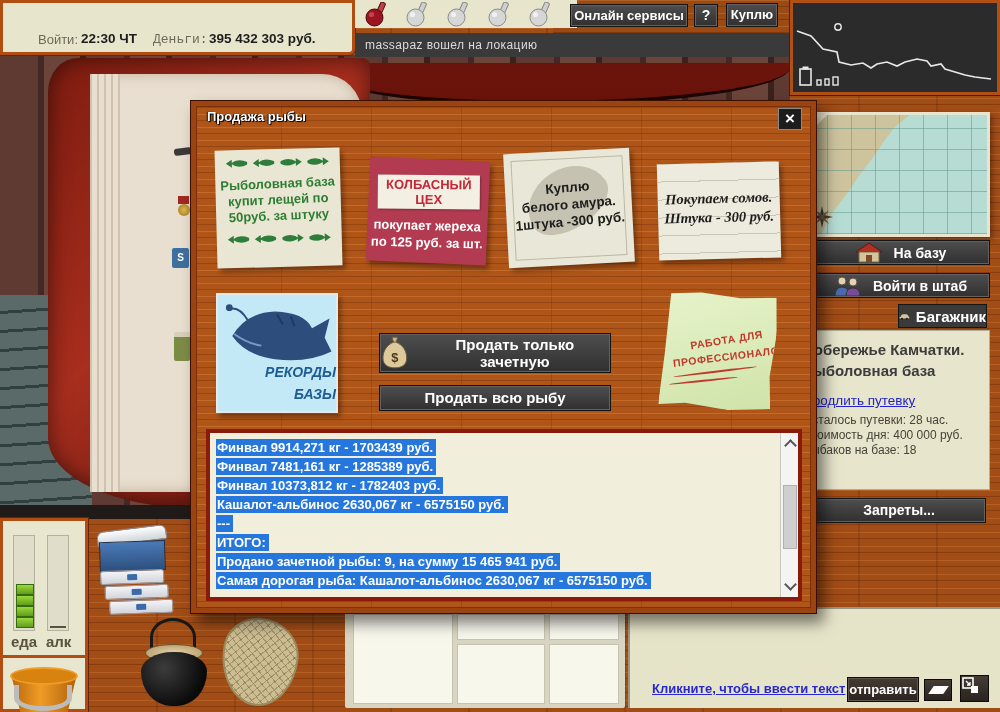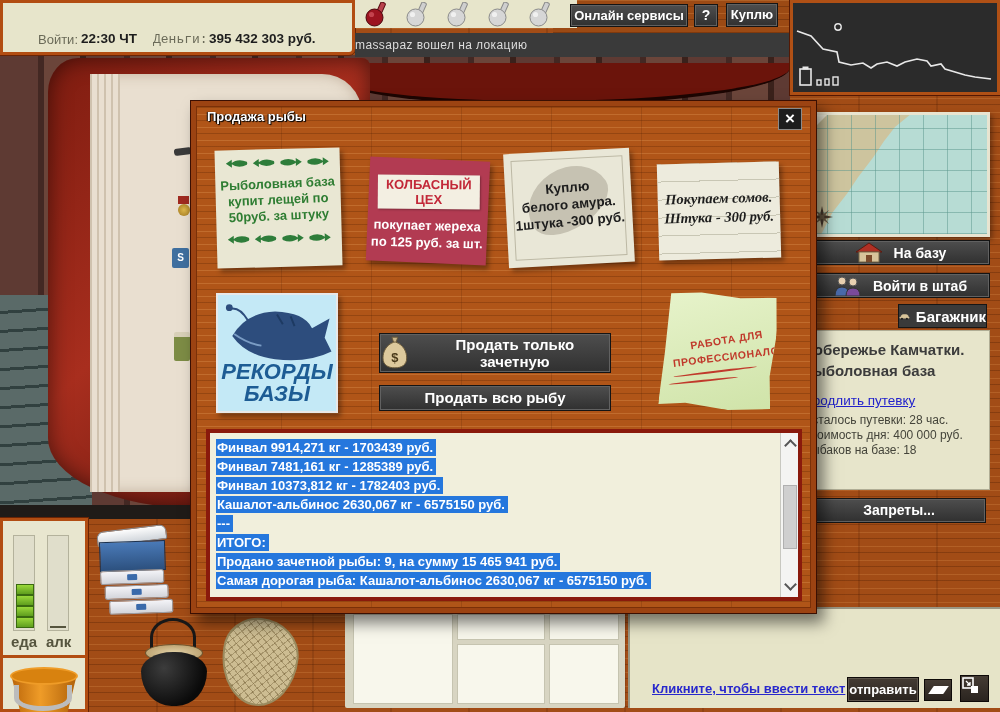--- a/index.html
+++ b/index.html
@@ -43,21 +43,21 @@
   .topwood{left:553px;top:0;width:237px;height:33px;z-index:9;
     background-color:#9c4a14;
     background-image:repeating-linear-gradient(180deg, rgba(255,185,110,.2) 0 1px, transparent 1px 6px, rgba(60,20,0,.3) 6px 7px, transparent 7px 13px);}
   .flaskbar{left:355px;top:0;width:222px;height:28px;background:#e7e5cb;z-index:10;display:flex;align-items:center;padding-left:8px;box-sizing:border-box;gap:14px;}
   .dbtn{background:linear-gradient(#4e4e4e,#303030);border:1px solid #141414;box-shadow:inset 0 0 0 1px #616161;color:#fff;font-weight:bold;text-align:center;cursor:pointer;box-sizing:border-box;}
   .btn-online{left:570px;top:4px;width:118px;height:23px;z-index:11;font-size:13px;line-height:21px;}
   .btn-help{left:694px;top:4px;width:24px;height:23px;z-index:11;font-size:14px;line-height:21px;}
   .btn-menu{left:726px;top:3px;width:52px;height:24px;z-index:11;font-size:13px;line-height:22px;}
 
   
-  .chatbar{left:355px;top:33px;width:435px;height:24px;background:#3a3a3a;z-index:10;color:#dcdcdc;font-size:12px;line-height:24px;box-sizing:border-box;letter-spacing:.4px;}
+  .chatbar{left:355px;top:33px;width:435px;height:24px;background:#3a3a3a;z-index:10;color:#dcdcdc;font-size:12px;line-height:24px;padding-left:10px;box-sizing:border-box;letter-spacing:.4px;}
 
   
   .finder{left:790px;top:0;width:210px;height:95px;background:#2b2b2b;z-index:10;border:3px solid #b05015;outline:1px solid #541803;box-sizing:border-box;}
 
   
   .map{left:800px;top:112px;width:190px;height:125px;z-index:5;background:#b7dcd4;border:3px solid #e8e4d0;box-shadow:2px 3px 6px rgba(0,0,0,.4);box-sizing:border-box;}
   .map-land{position:absolute;inset:0;background:#cdc49e;
     clip-path:polygon(0 0,58% 0,50% 10%,44% 22%,38% 36%,30% 52%,24% 66%,16% 82%,10% 100%,0 100%);}
   .map-grid{position:absolute;inset:0;
     background-image:repeating-linear-gradient(0deg, rgba(90,150,140,.5) 0 1px, transparent 1px 21px),
@@ -136,21 +136,21 @@
   .card3{left:315px;top:50px;width:126px;height:114px;background:#e9e7d7;transform:rotate(-3deg);}
   .card3-inner{position:absolute;inset:7px;border:1px solid #bcb8a4;}
   .card3-fish{position:absolute;left:18px;top:18px;width:86px;height:60px;background:#c6c2b2;border-radius:50% 50% 50% 50%/60% 60% 40% 40%;transform:rotate(-30deg);}
   .card3-fish::before{content:"";position:absolute;left:-16px;top:14px;border:16px solid transparent;border-right:24px solid #c6c2b2;}
   .card3-text{position:absolute;left:0;right:0;top:28px;text-align:center;font-size:13.5px;font-weight:bold;color:#1d1d1d;line-height:17px;transform:rotate(-2deg);}
   .card4{left:467px;top:62px;width:122px;height:96px;background:#edebdd;transform:rotate(-1.5deg);
     background-image:repeating-linear-gradient(180deg, transparent 0 17px, #c8c6b4 17px 18px);}
   .card4-text{margin-top:26px;text-align:center;font-family:"Liberation Serif",serif;font-style:italic;font-weight:bold;font-size:14.5px;color:#1d1d1d;line-height:19px;}
 
   .records{position:absolute;left:25px;top:192px;width:122px;height:120px;background:#c4e9f6;border:2px solid #e8e8e8;box-shadow:3px 4px 5px rgba(0,0,0,.35);cursor:pointer;box-sizing:border-box;}
-  .records-text{position:absolute;left:0;right:0;bottom:6px;text-align:center;font-size:22px;font-weight:bold;font-style:italic;color:#1d5c94;line-height:22px;}
+  .records-text{position:absolute;left:0;right:0;bottom:6px;text-align:right;font-size:14px;font-weight:bold;font-style:italic;color:#1d5c94;line-height:22px;}
 
   .sell-btn1{position:absolute;left:188px;top:232px;width:232px;height:40px;font-size:15px;display:flex;align-items:center;justify-content:center;gap:10px;}
   .sell-btn2{position:absolute;left:188px;top:284px;width:232px;height:26px;font-size:15px;line-height:24px;}
 
   .pro-note{position:absolute;left:472px;top:192px;width:112px;height:116px;background:linear-gradient(160deg,#e7f3cb,#cfe3a8);transform:rotate(5deg);box-shadow:3px 4px 5px rgba(0,0,0,.4);
     clip-path:polygon(3% 4%,30% 1%,65% 3%,97% 0,100% 32%,97% 68%,100% 96%,62% 100%,24% 97%,0 100%,2% 55%);cursor:pointer;}
   .pro-line{position:absolute;font-size:10.5px;font-weight:bold;color:#c0392b;letter-spacing:.5px;white-space:nowrap;}
   .pro-l1{left:26px;top:40px;transform:rotate(-14deg);}
   .pro-l2{left:10px;top:56px;transform:rotate(-12deg);}
   .pro-u1{position:absolute;left:12px;top:78px;width:84px;height:2px;background:#c0392b;transform:rotate(-12deg);border-radius:50%;}

